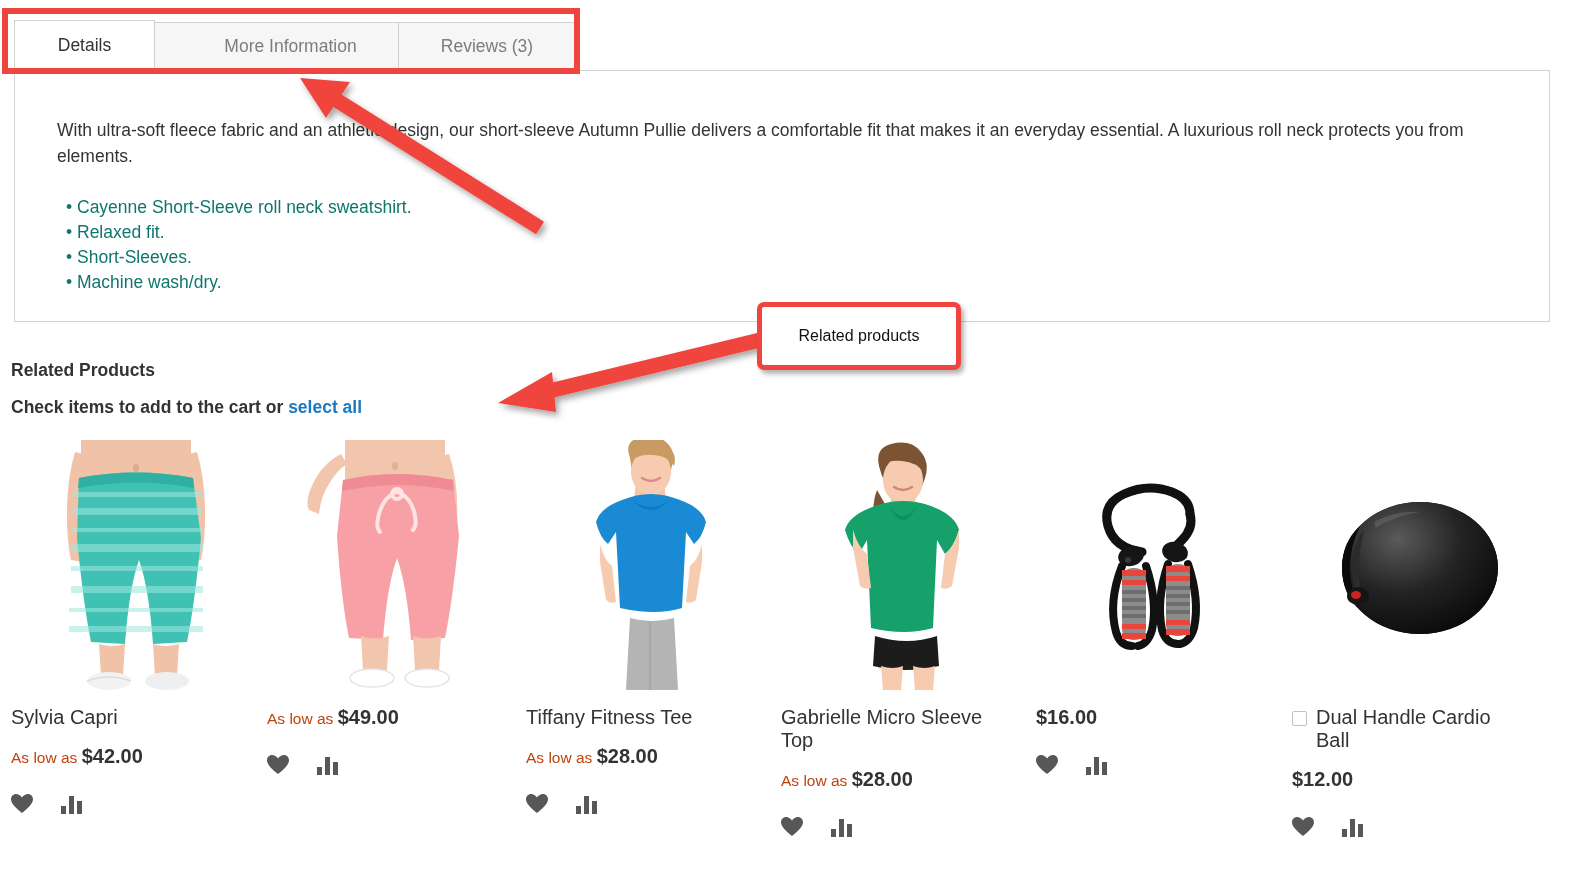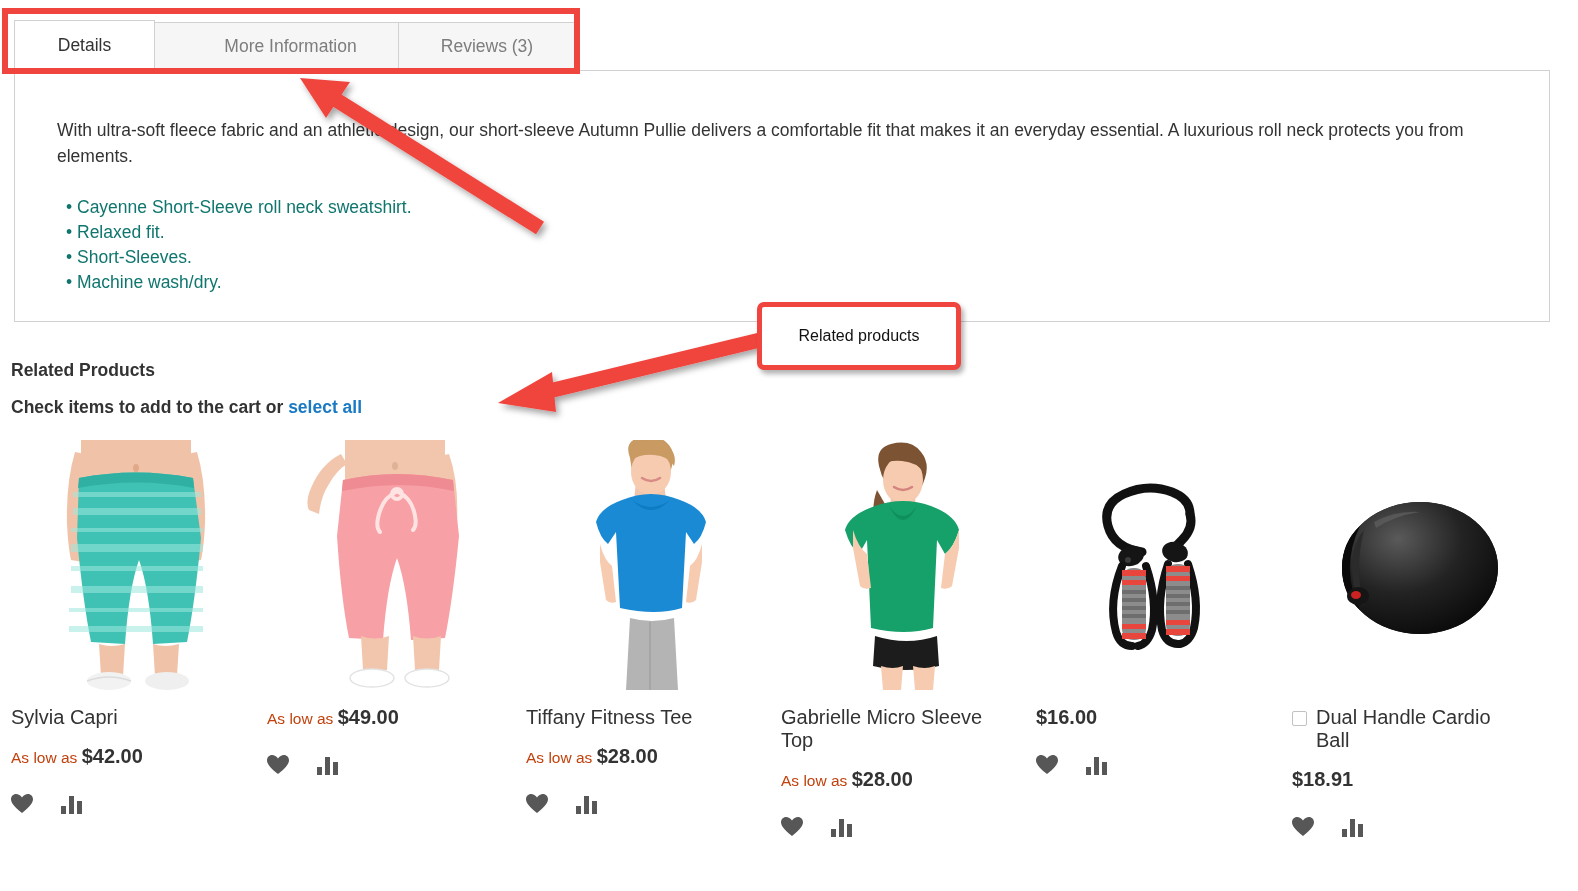--- a/index.html
+++ b/index.html
@@ -416,21 +416,21 @@
           <ellipse cx="66" cy="156" rx="11" ry="9" fill="#151515"></ellipse>
           <ellipse cx="64" cy="155" rx="5" ry="4" fill="#cc2222"></ellipse>
           <path d="M82 82 q22 -12 46 -10 q-26 4 -44 16z" fill="#6b6b6b" opacity="0.5"></path>
         </svg>
       </div>
       <div class="name-row">
         <input type="checkbox" class="chk" style="">
         <span class="pname">Dual Handle Cardio Ball</span>
       </div>
       <div class="price-row">
-        <span class="aslow"></span><span class="amt">$18.91</span>
+        <span class="aslow"></span><span class="amt">$12.00</span>
       </div>
       <div class="actions">
         <span class="icon-btn">
           <svg width="22" height="20" viewBox="0 0 22 20">
               <path d="M11 19 C2 12 0 8 0 5.2 C0 2.3 2.2 0 5 0 C7.2 0 9.6 1.3 11 3.6 C12.4 1.3 14.8 0 17 0 C19.8 0 22 2.3 22 5.2 C22 8 20 12 11 19 Z" fill="#575757"></path>
             </svg>
         </span>
         <span class="icon-btn">
           <svg width="22" height="20" viewBox="0 0 22 20">
               <rect x="0" y="12" width="5" height="8" fill="#575757"></rect>

